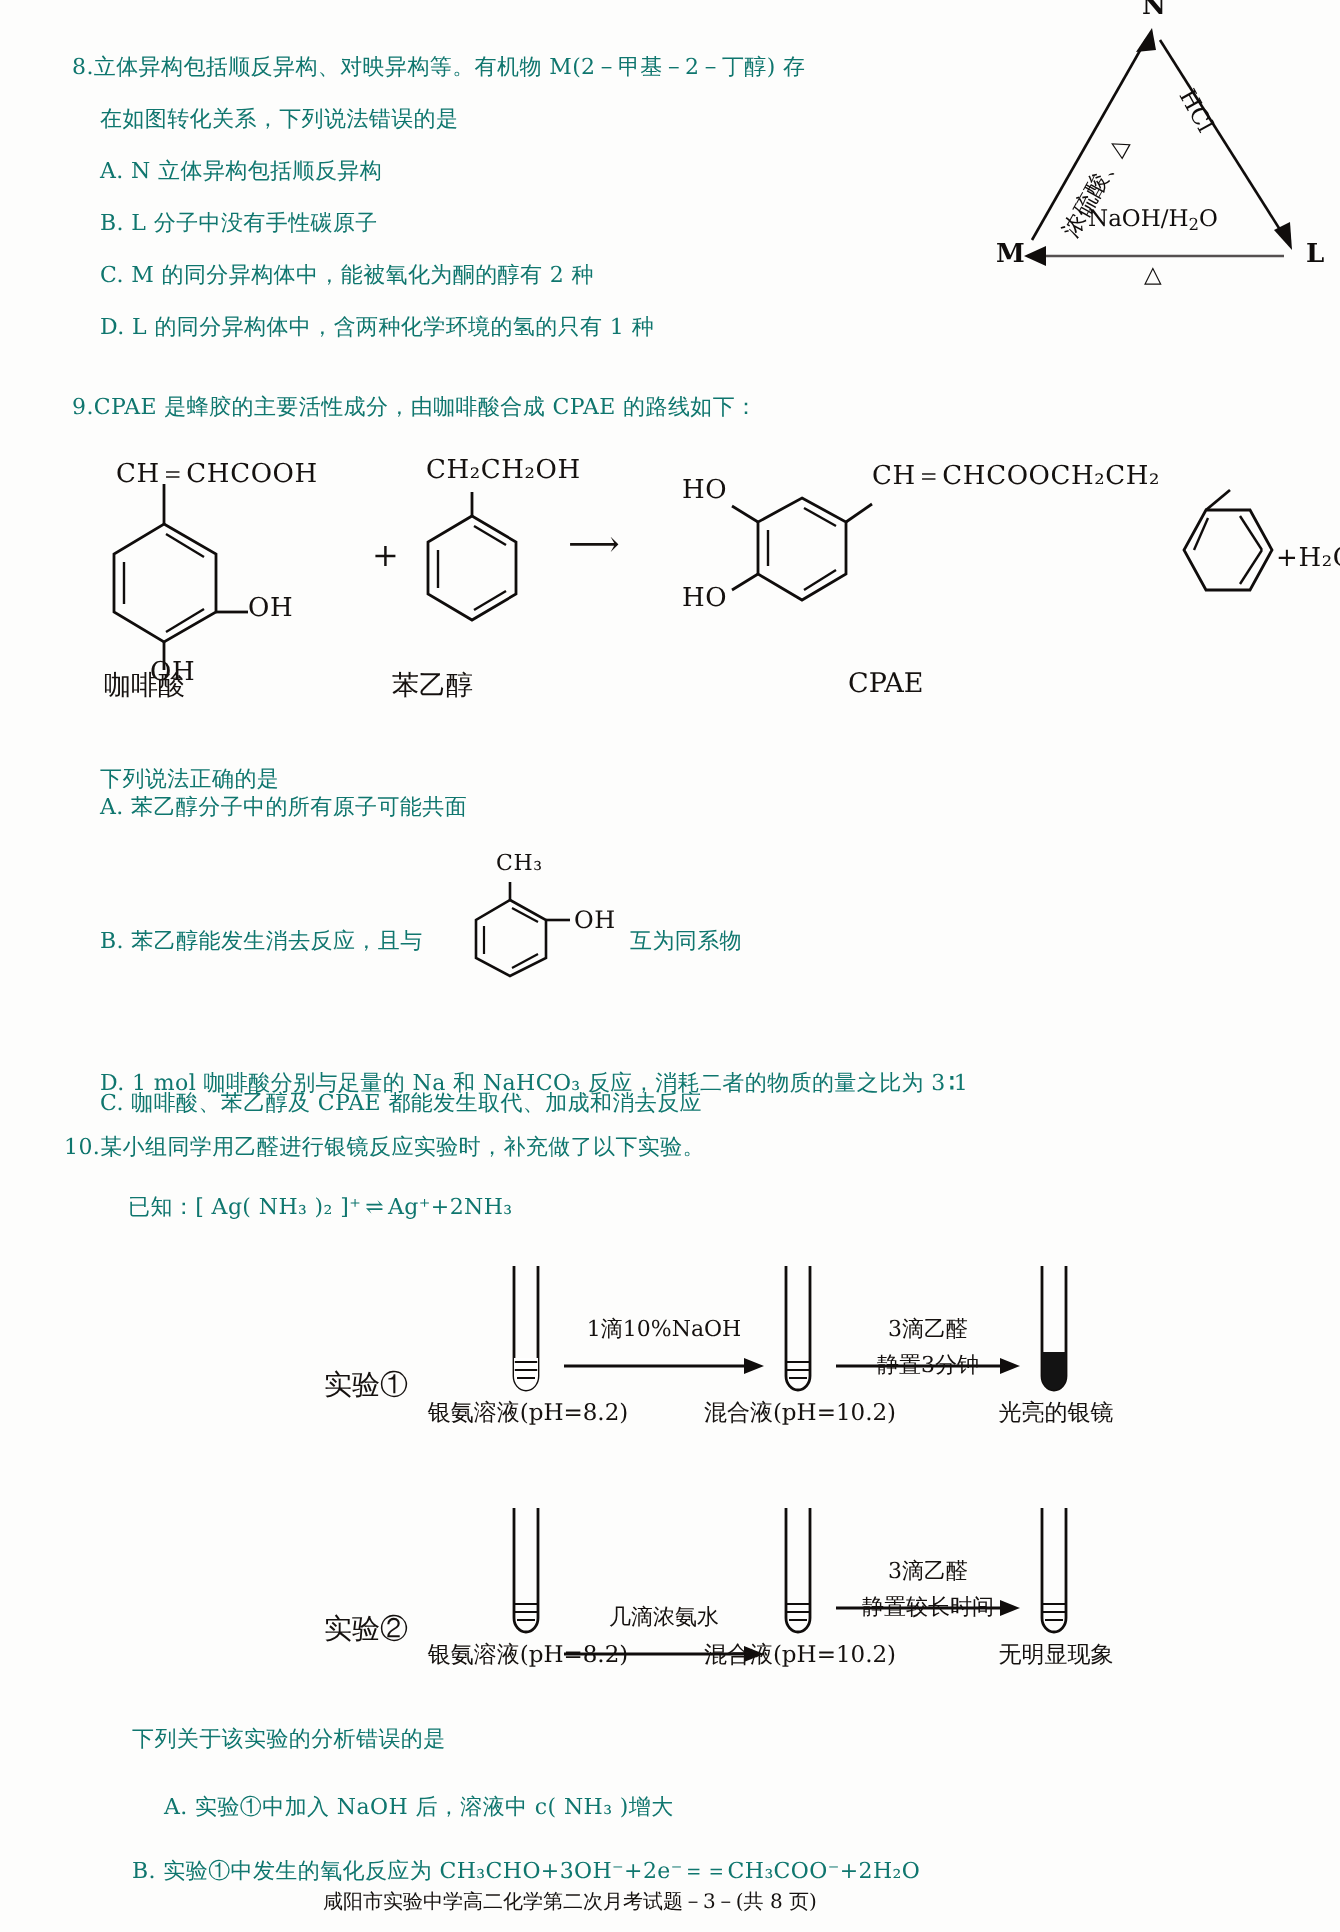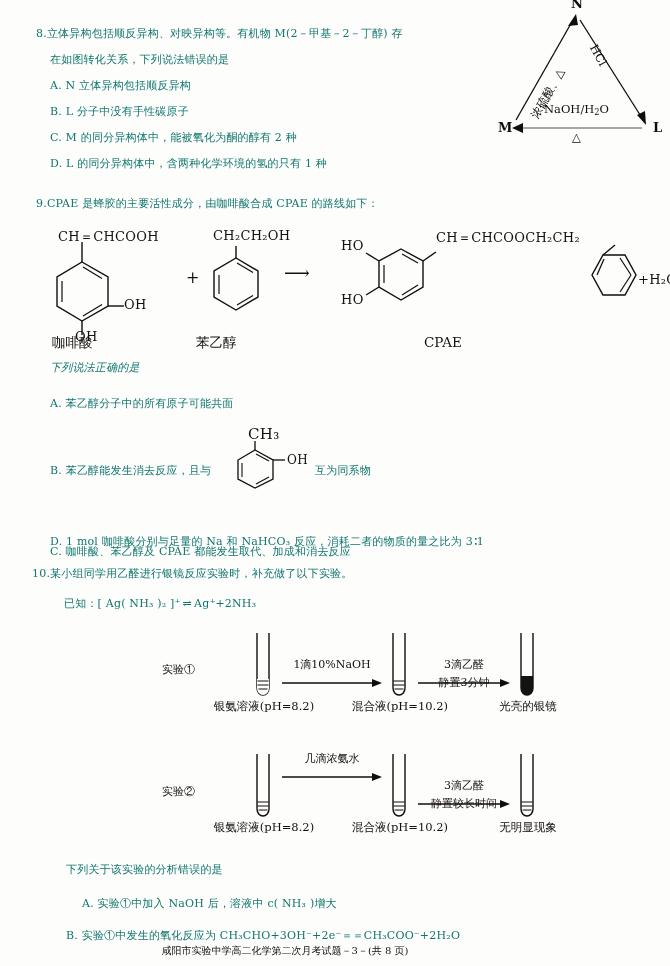--- a/index.html
+++ b/index.html
@@ -68,22 +68,23 @@
     position: absolute;
     font-size: 13.5px;
     white-space: nowrap;
   }
 
   
   .tube { position: absolute; }
   .tube svg { display: block; }
   .exp-label {
     position: absolute;
-    font-size: 11px;
-    white-space: nowrap;
+    font-size: 14px;
+    white-space: nowrap;
+    margin-top: 22px;
   }
   .arrow-wrap { position: absolute; }
   .arrow-top, .arrow-bottom {
     position: absolute;
     font-size: 11px;
     white-space: nowrap;
     text-align: center;
     width: 100%;
     left: 0;
   }
@@ -208,26 +209,26 @@
       <line x1="22" y1="0" x2="10" y2="10" stroke="#100d0c" stroke-width="1.4"></line>
       <polygon points="10,10 32,10 43,30 32,50 10,50 -1,30" fill="none" stroke="#100d0c" stroke-width="1.4"></polygon>
       <line x1="38" y1="30" x2="27" y2="13" stroke="#100d0c" stroke-width="1.2"></line>
       <line x1="38" y1="30" x2="27" y2="47" stroke="#100d0c" stroke-width="1.2"></line>
       <line x1="11" y1="14" x2="4" y2="30" stroke="#100d0c" stroke-width="1.2"></line>
     </svg>
   </div>
   <div class="chemtext" style="left:638px; top:272px;">+H₂O</div>
   <div class="caption" style="left:424px; top:334px;">CPAE</div>
 
-  <div class="qline" style="left:50px; top:360px;font-style:italic;">下列说法正确的是</div>
+  <div class="qline" style="left:50px; top:382px;">下列说法正确的是</div>
   <div class="qline" style="left:50px; top:396px;">A. 苯乙醇分子中的所有原子可能共面</div>
 
   <div class="qline" style="left:50px; top:463px;">B. 苯乙醇能发生消去反应，且与</div>
 
-  <div class="chemtext" style="left:248px; top:425px; font-size:15px;">CH₃</div>
+  <div class="chemtext" style="left:248px; top:425px; font-size:11px;">CH₃</div>
   <div class="struct" style="left:233px; top:441px;">
     <svg width="60" height="46" viewBox="0 0 60 46">
       <line x1="22" y1="0" x2="22" y2="9" stroke="#100d0c" stroke-width="1.3"></line>
       <polygon points="22,9 40,19 40,38 22,47 5,38 5,19" fill="none" stroke="#100d0c" stroke-width="1.3"></polygon>
       <line x1="9" y1="22" x2="9" y2="36" stroke="#100d0c" stroke-width="1.1"></line>
       <line x1="23" y1="13" x2="36" y2="20" stroke="#100d0c" stroke-width="1.1"></line>
       <line x1="23" y1="43" x2="36" y2="36" stroke="#100d0c" stroke-width="1.1"></line>
       <line x1="40" y1="19" x2="52" y2="19" stroke="#100d0c" stroke-width="1.3"></line>
     </svg>
   </div>
@@ -297,21 +298,21 @@
   <div class="tube" style="left:252px; top:753px;">
     <svg width="22" height="66" viewBox="0 0 22 66">
       <path d="M5,1 L5,56 A6,7 0 0 0 17,56 L17,1" fill="none" stroke="#100d0c" stroke-width="1.4"></path>
       <line x1="5.4" y1="49" x2="16.6" y2="49" stroke="#100d0c" stroke-width="1"></line>
       <line x1="5.4" y1="53" x2="16.6" y2="53" stroke="#100d0c" stroke-width="1"></line>
       <line x1="6.5" y1="57" x2="15.5" y2="57" stroke="#100d0c" stroke-width="1"></line>
     </svg>
   </div>
   <div class="tube-cap" style="left:204px; top:820px; width:120px;">银氨溶液(pH=8.2)</div>
 
-  <div class="arrow-wrap" style="left:282px; top:766px; width:100px;">
+  <div class="arrow-wrap" style="left:282px; top:816px; width:100px;">
     <svg width="100" height="8" viewBox="0 0 100 8">
       <line x1="0" y1="4" x2="92" y2="4" stroke="#100d0c" stroke-width="1.6"></line>
       <polygon points="100,4 90,0 90,8" fill="#100d0c"></polygon>
     </svg>
     <div class="arrow-top">几滴浓氨水</div>
   </div>
 
   <div class="tube" style="left:388px; top:753px;">
     <svg width="22" height="66" viewBox="0 0 22 66">
       <path d="M5,1 L5,56 A6,7 0 0 0 17,56 L17,1" fill="none" stroke="#100d0c" stroke-width="1.4"></path>

